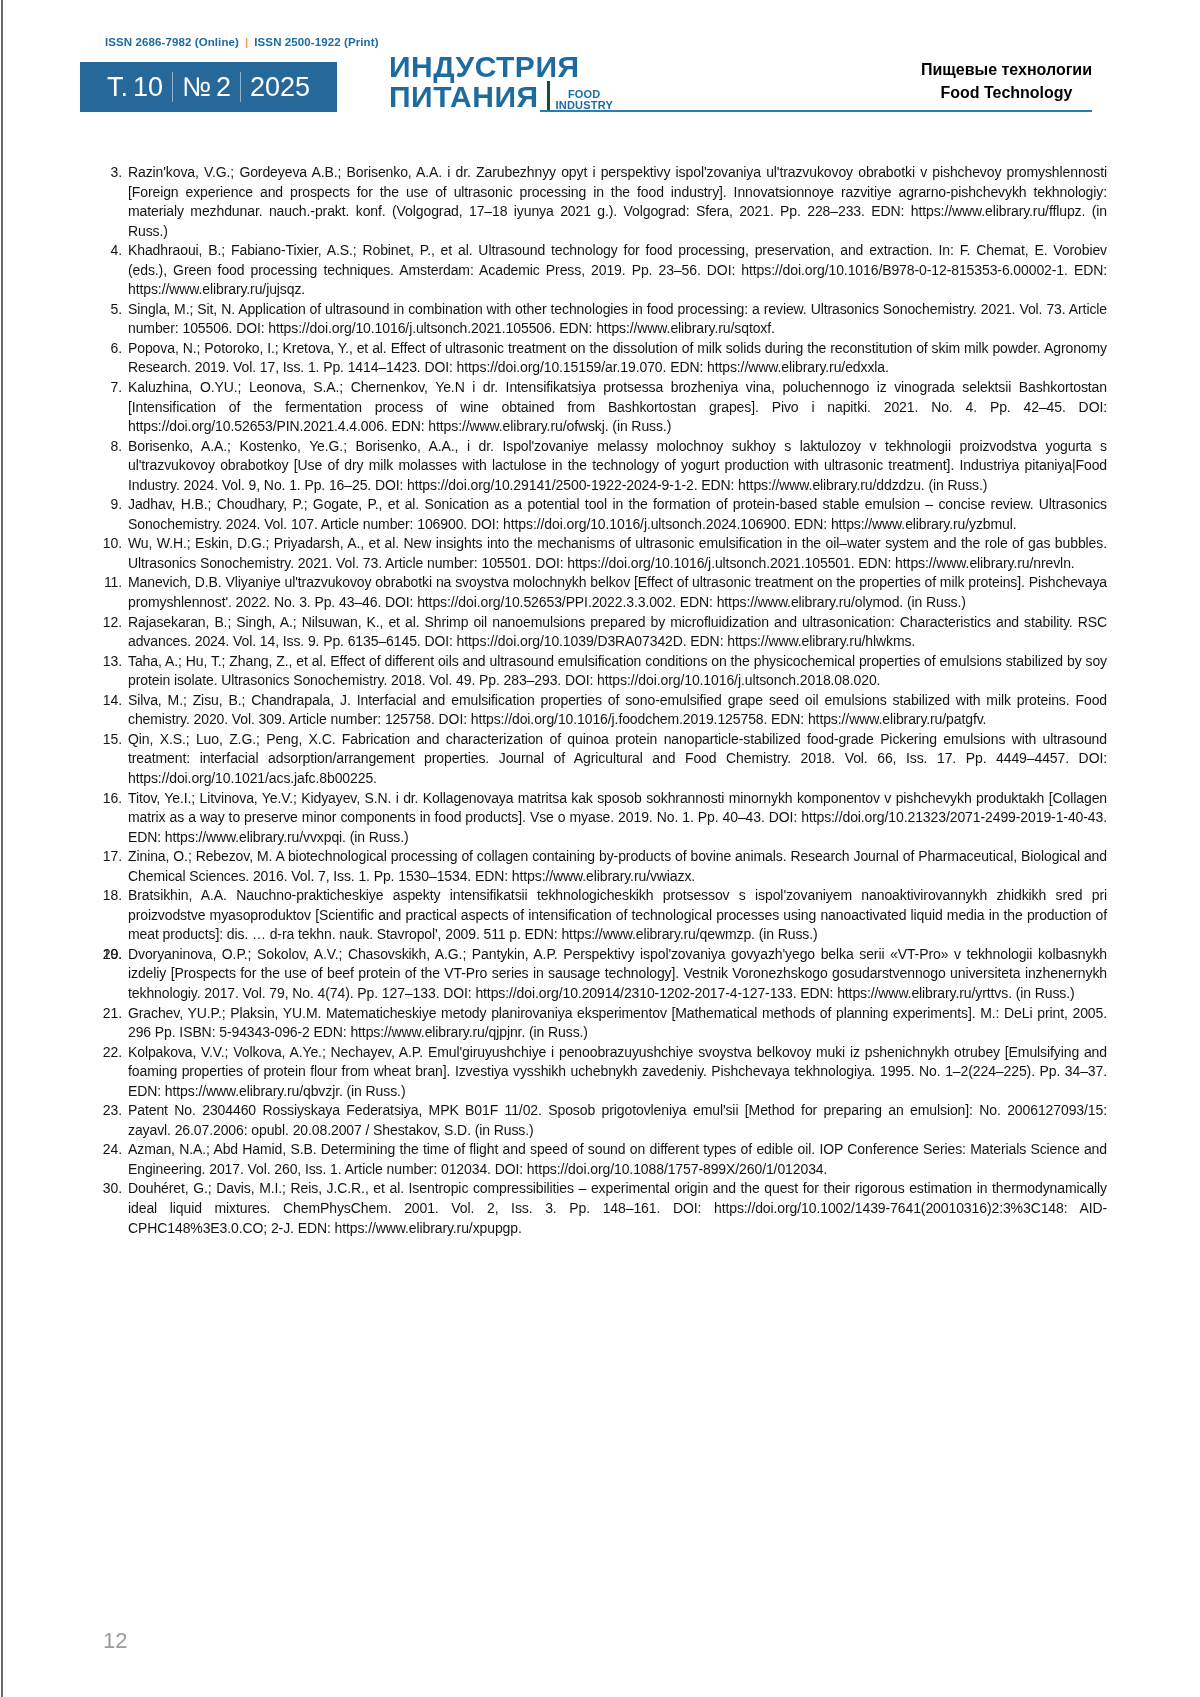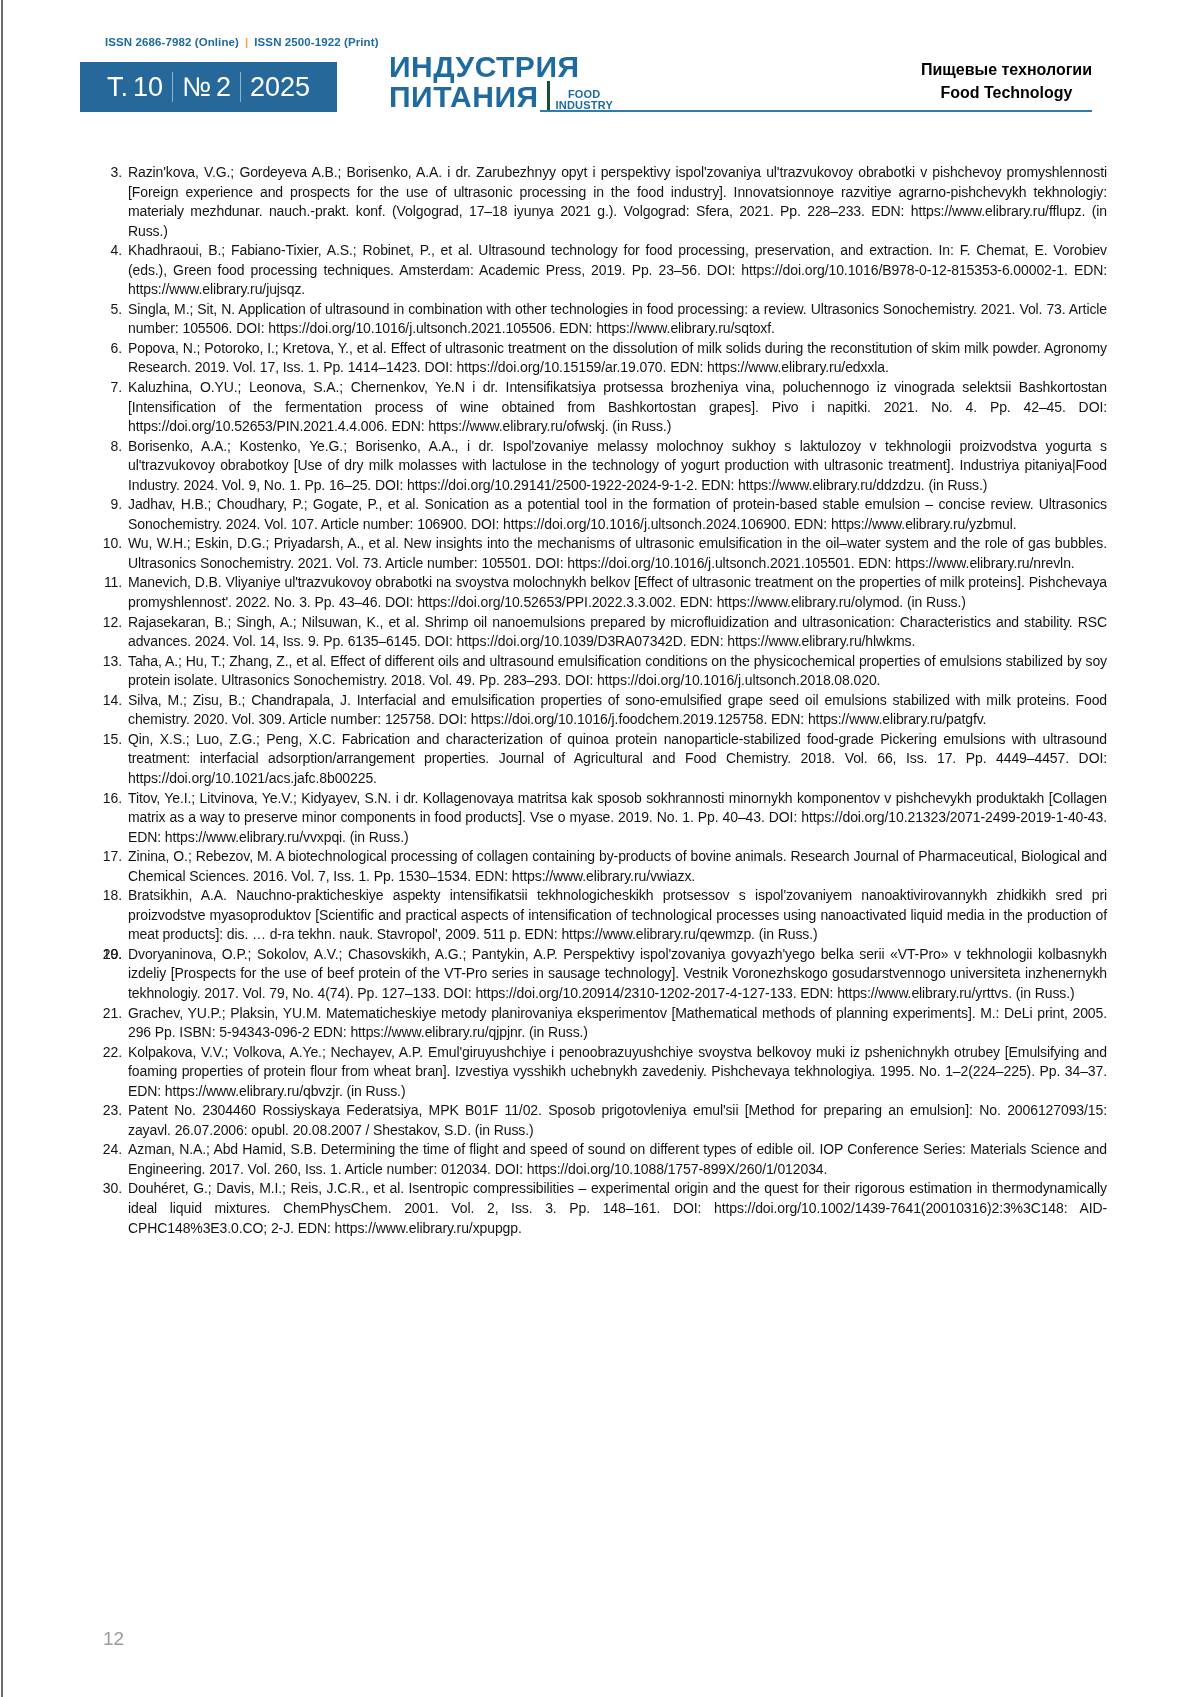--- a/index.html
+++ b/index.html
@@ -65,21 +65,21 @@
     letter-spacing:-0.1px;
   }
   .ref { position:relative; padding-left:27px; text-align:justify; }
   .ref-num {
     position:absolute; left:0; top:0; width:21px;
     text-align:right; white-space:nowrap;
   }
   
   .page-num {
     position:absolute; left:103px; top:1628px;
-    font-size:19px; color:#9b9b9b;
+    font-size:22px; color:#9b9b9b;
   }
 </style>
 </head>
 <body>
 
 <div class="scan-edge"></div>
 
 <div class="header">
 
   <div class="issn-line">

